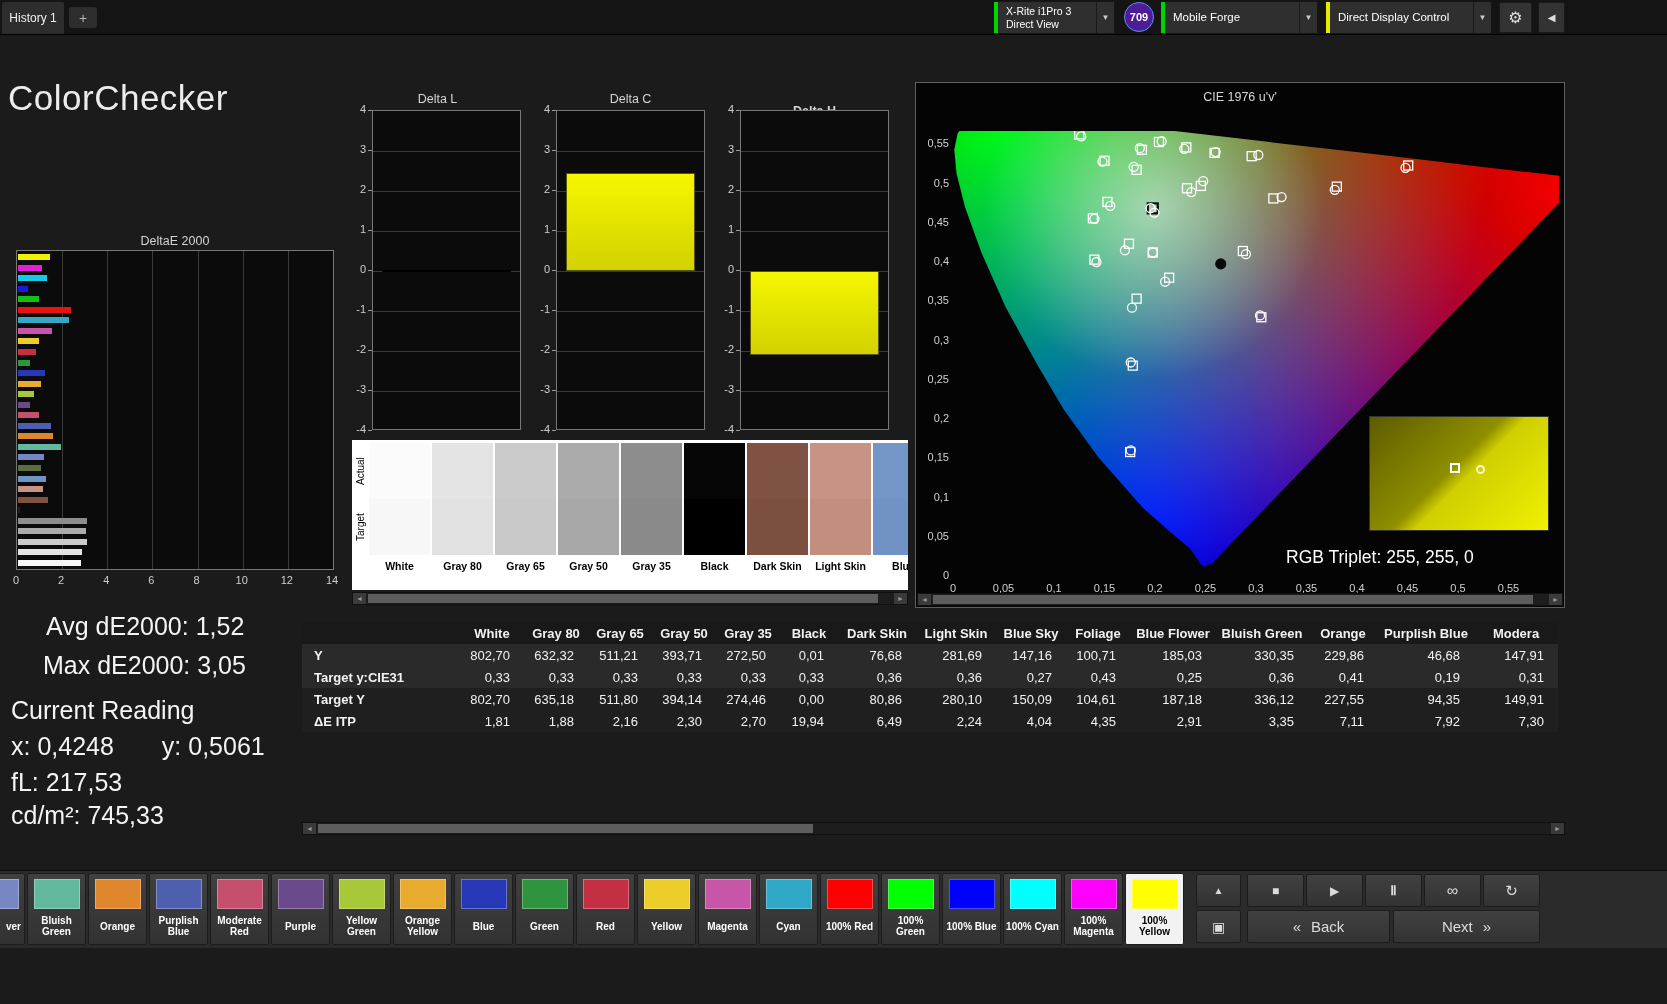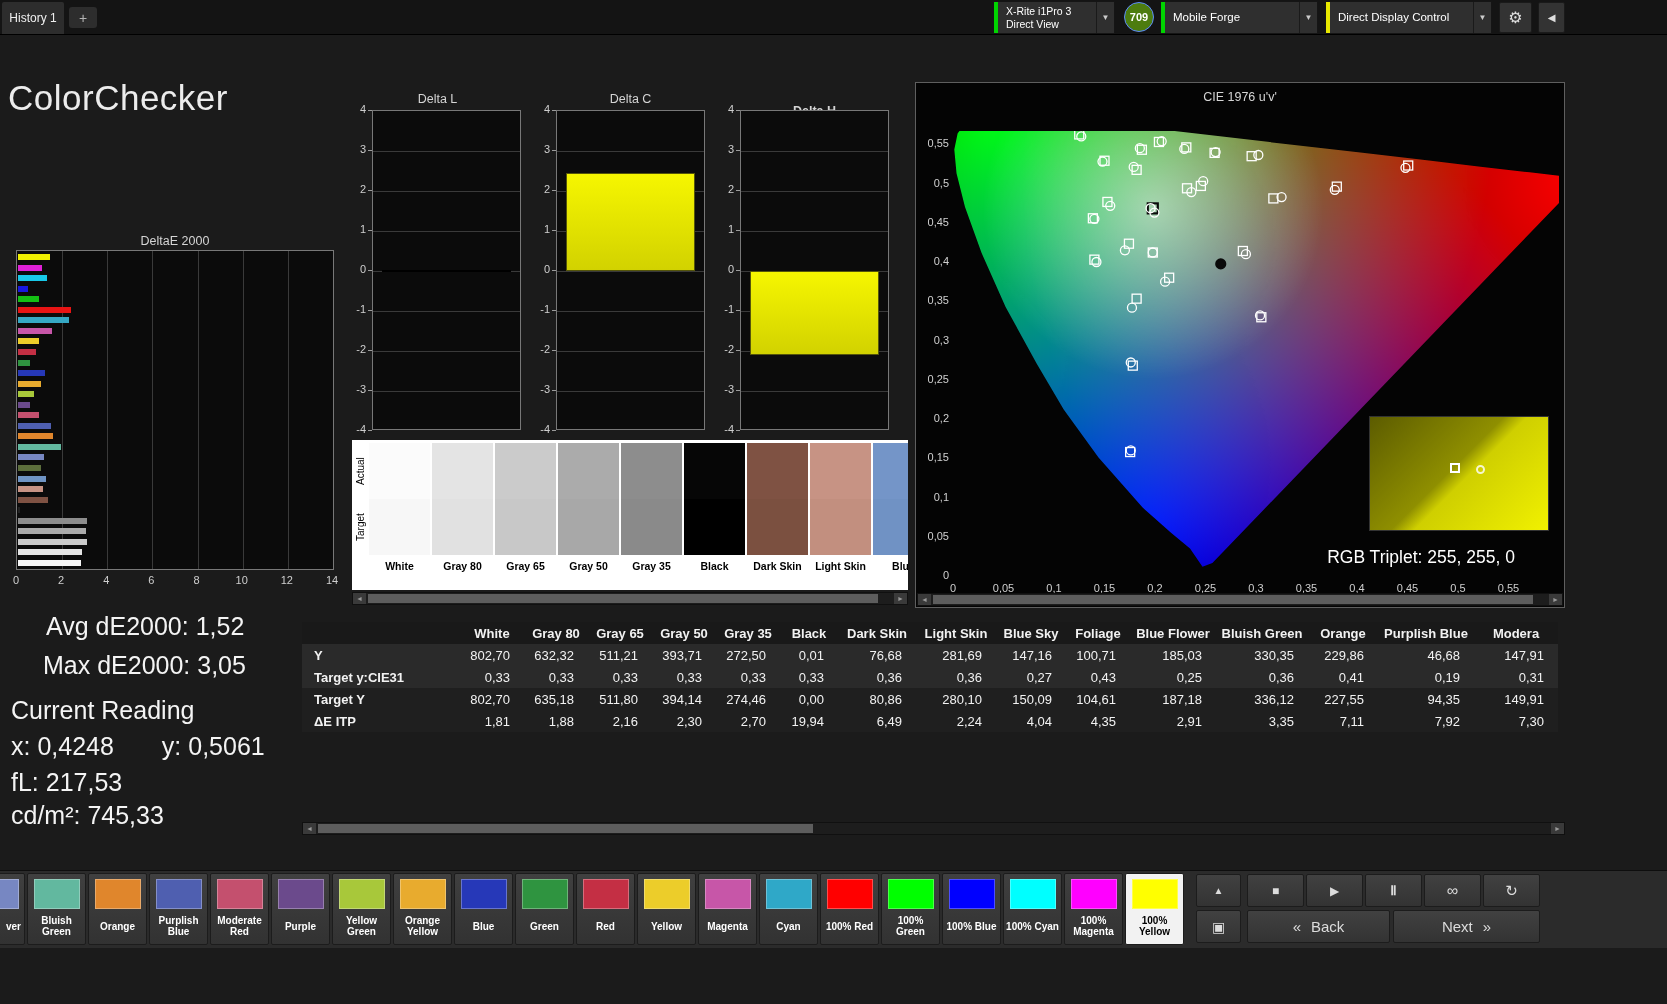--- a/index.html
+++ b/index.html
@@ -12,21 +12,21 @@
   .tab-history{position:absolute;left:2px;top:2px;width:62px;height:32px;background:#2d2d2d;color:#f0f0f0;
        font-size:12px;display:flex;align-items:center;justify-content:center;border-radius:2px 2px 0 0;}
   .tab-add{position:absolute;left:69px;top:7px;width:28px;height:21px;background:#2d2d2d;border-radius:3px;
        color:#b5b5b5;font-size:14px;display:flex;align-items:center;justify-content:center;}
   .dd{position:absolute;top:1px;height:33px;background:#2f2f2f;border:1px solid #151515;display:flex;align-items:stretch;}
   .dd .bar{width:4px;flex:none;}
   .dd .txt{flex:1;display:flex;flex-direction:column;justify-content:center;padding:0 8px;font-size:11.5px;
        line-height:13px;white-space:nowrap;color:#fff;}
   .dd .chev{width:18px;flex:none;border-left:1px solid #1a1a1a;display:flex;align-items:center;justify-content:center;
        font-size:8px;color:#ccc;}
-  .badge{position:absolute;left:1124px;top:2px;width:30px;height:30px;border-radius:50%;background:#4d7c0f;
+  .badge{position:absolute;left:1124px;top:2px;width:30px;height:30px;border-radius:50%;background:#4c1d95;
        border:1px solid #5c8cff;color:#fff;font-size:11px;font-weight:bold;display:flex;align-items:center;justify-content:center;}
   .icon-btn{position:absolute;background:#333;border:1px solid #1a1a1a;color:#ddd;display:flex;align-items:center;
        justify-content:center;border-radius:2px;}
 
   
   .page-title{position:absolute;left:8px;top:78px;font-size:35px;font-weight:300;color:#ececec;letter-spacing:.5px;}
   .stat{position:absolute;font-weight:300;font-size:25px;color:#f4f4f4;white-space:nowrap;}
 
   
   .chart-title{position:absolute;font-size:12.5px;color:#d5d5d5;text-align:center;}
@@ -63,21 +63,21 @@
   
   .cie{position:absolute;left:915px;top:82px;width:650px;height:526px;background:#040404;border:1px solid #5f5f5f;}
   .cie-title{left:0;right:0;top:7px;}
   .cie svg{position:absolute;left:37px;top:48px;overflow:hidden;}
   .cie-ylab{position:absolute;left:3px;width:30px;text-align:right;font-size:11px;color:#d0d0d0;}
   .cie-xlab{position:absolute;top:499px;width:36px;text-align:center;font-size:11px;color:#d0d0d0;}
   .cie-inset{position:absolute;left:453px;top:333px;width:180px;height:115px;border:1px solid #333;
        background:linear-gradient(135deg,#5c5c00 0%,#8f8f00 46%,#cfcf00 54%,#f1f100 100%);}
   .inset-square{position:absolute;left:80px;top:46px;width:10px;height:10px;border:2px solid #fff;}
   .inset-circle{position:absolute;left:106px;top:48px;width:9px;height:9px;border:2px solid #f6f6cf;border-radius:50%;}
-  .rgb-text{position:absolute;left:370px;top:464px;width:270px;text-align:center;font-size:17.5px;color:#fff;}
+  .rgb-text{position:absolute;left:370px;top:464px;width:270px;font-size:17.5px;color:#fff;}
 
   
   .dtable{position:absolute;left:302px;top:622px;width:1263px;height:198px;overflow:hidden;}
   .dtable table{border-collapse:collapse;table-layout:fixed;}
   .dtable th,.dtable td{height:22px;padding:0 14px 0 0;font-size:13px;color:#f2f2f2;white-space:nowrap;overflow:hidden;}
   .dtable thead th{font-weight:bold;text-align:center;padding:0;background:#191919;}
   .dtable td.rowlabel{text-align:left;padding:0 0 0 12px;font-weight:bold;}
   .dtable td.val{text-align:right;}
   .dtable tr.odd{background:#2a2a2a;}
   .dtable tr.even{background:#1f1f1f;}

